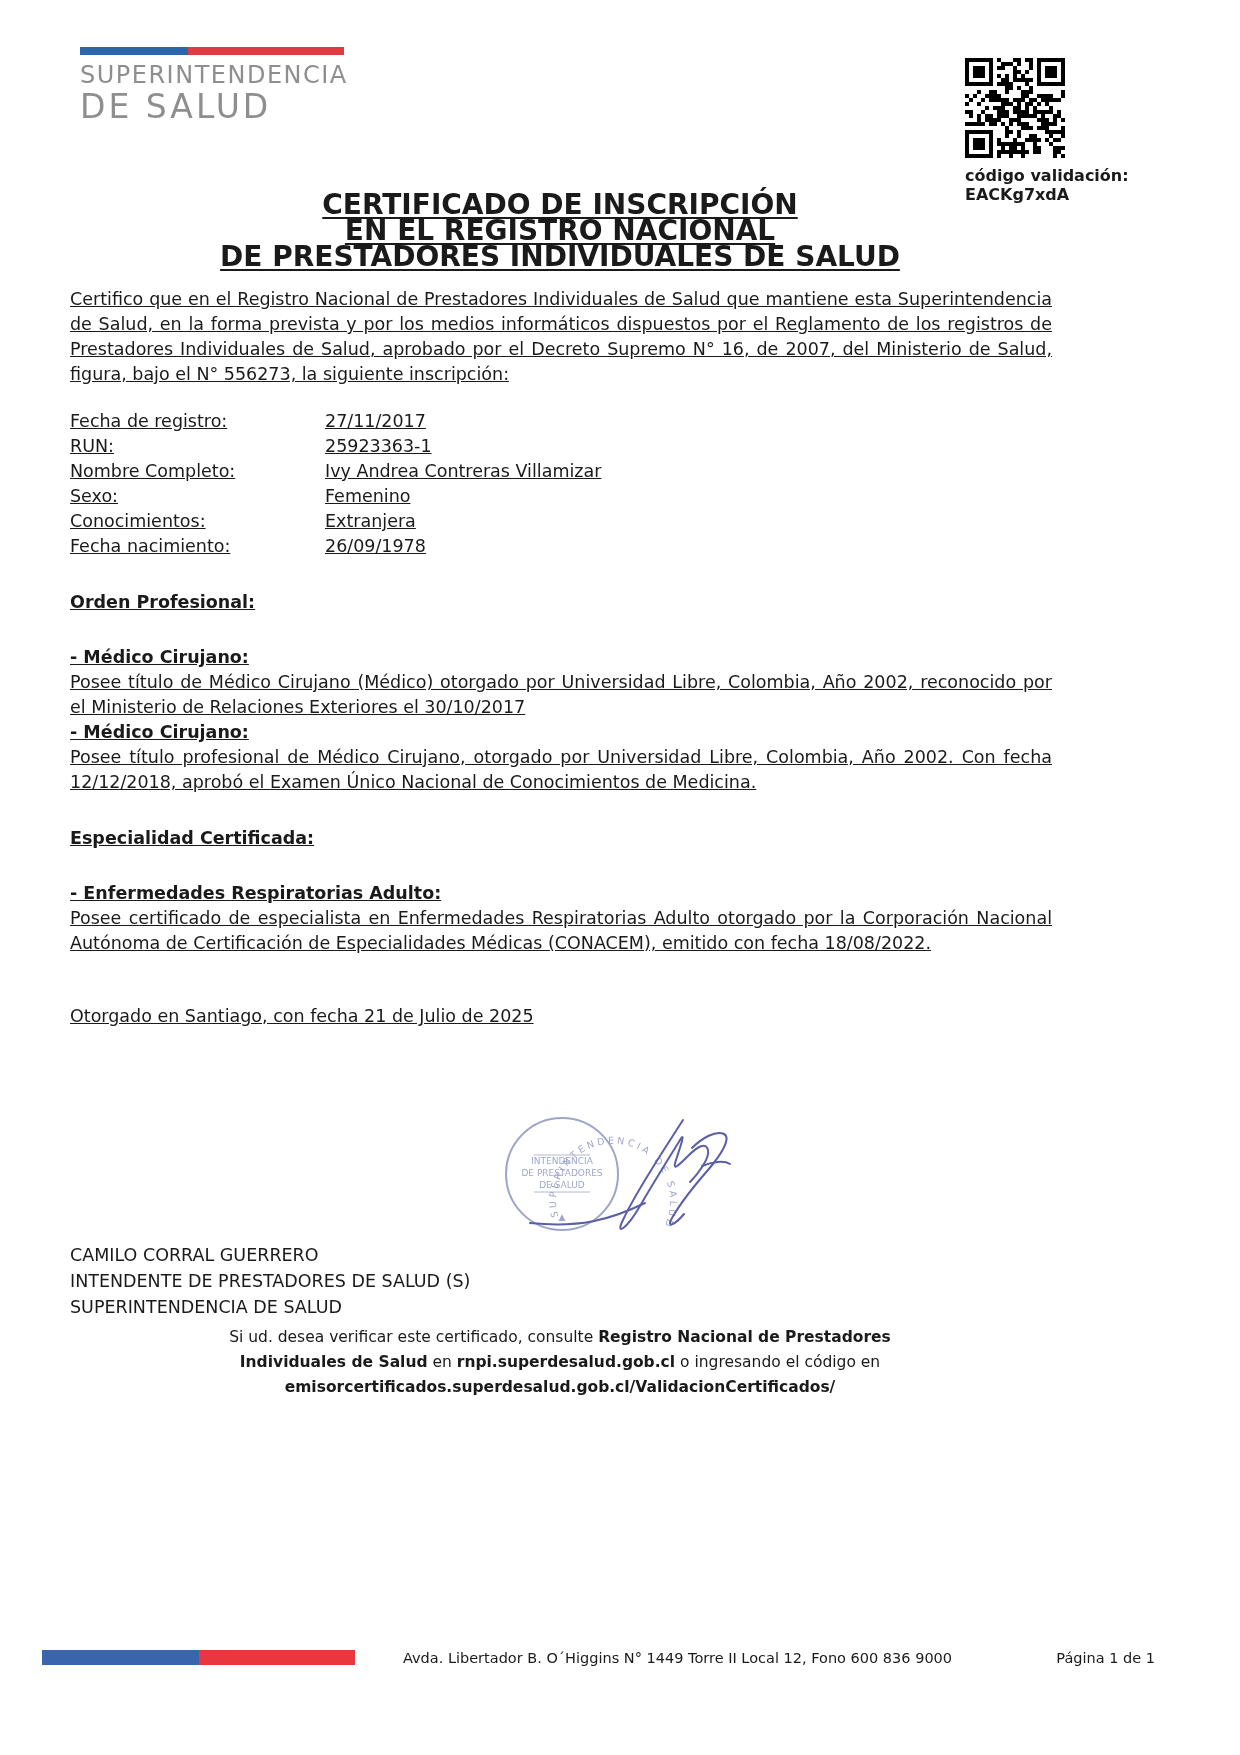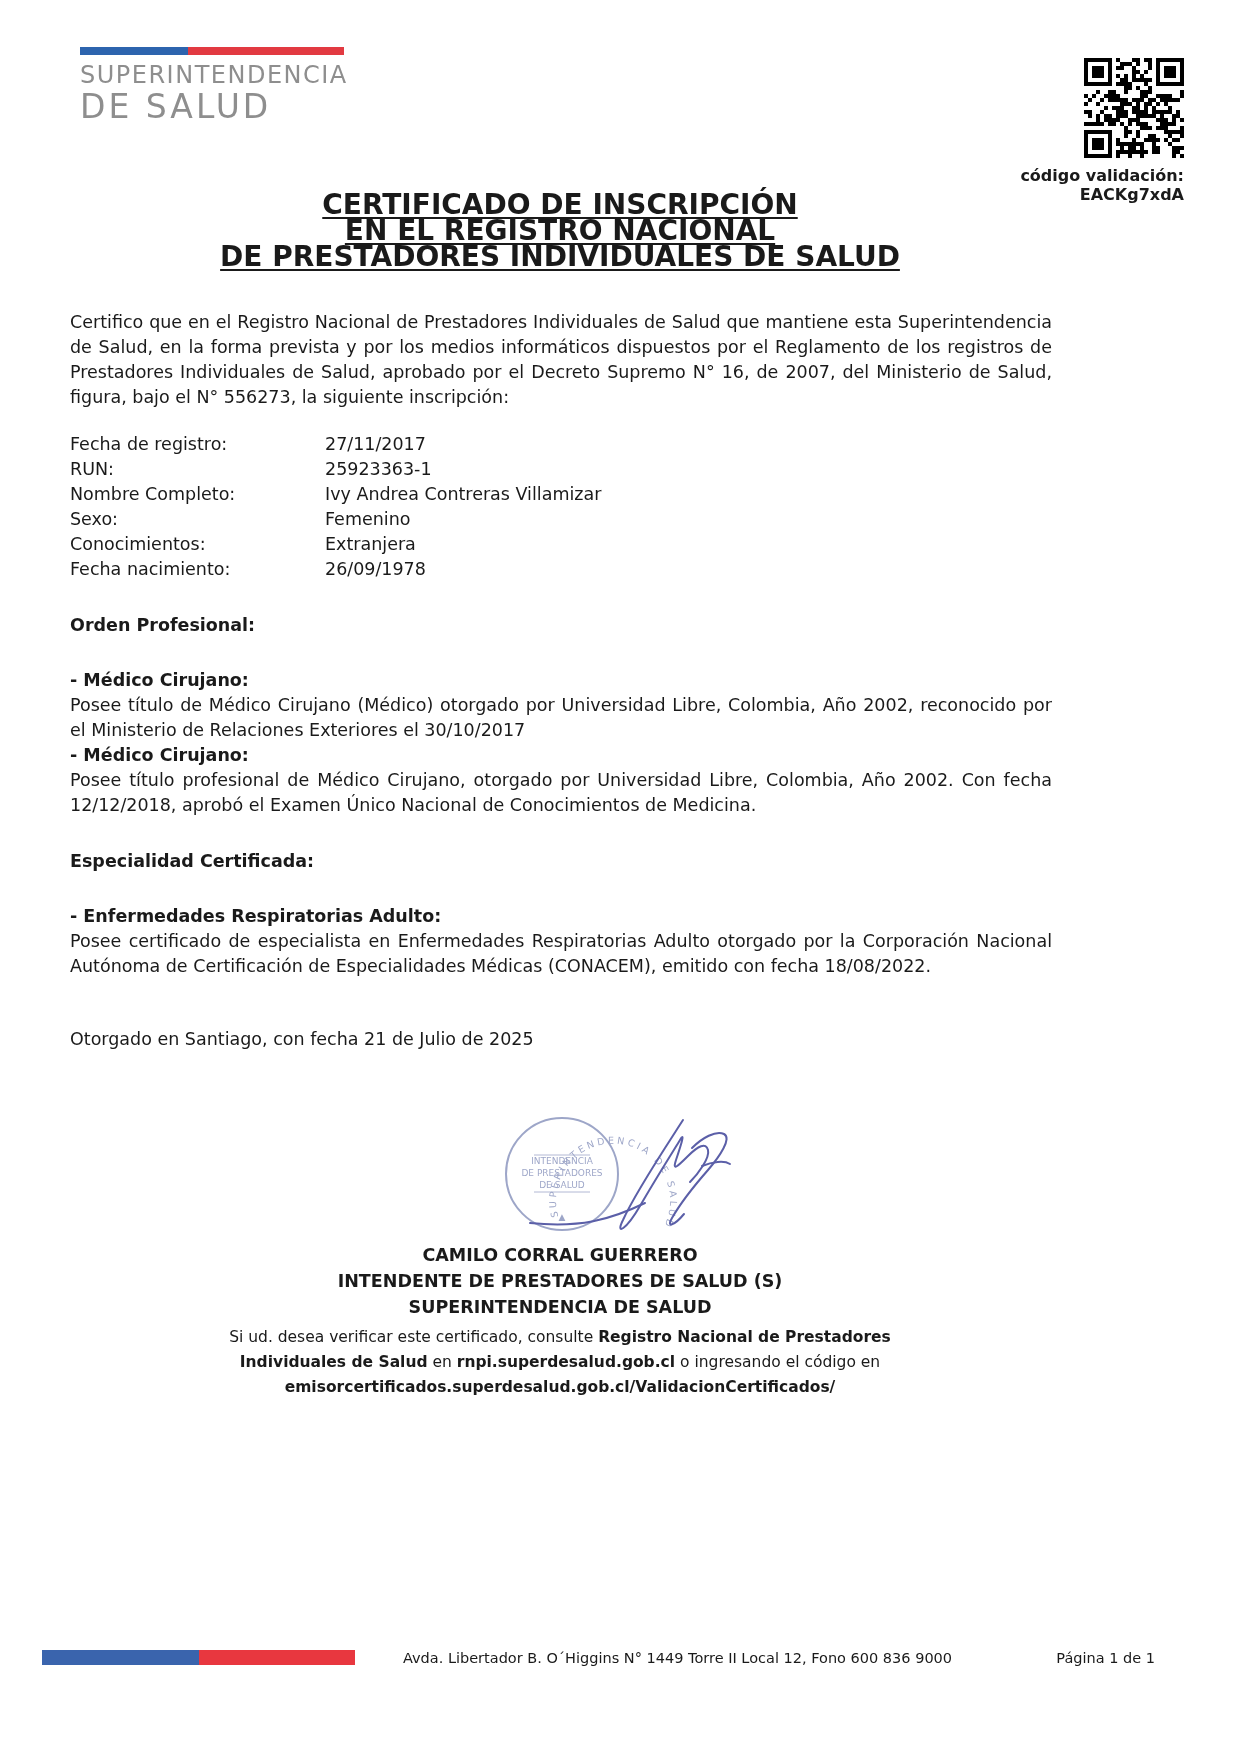--- a/index.html
+++ b/index.html
@@ -10,44 +10,44 @@
     color:#1a1a1a; overflow:hidden;padding-left:18px;
   }
   
   .logo { position:absolute; left:80px; top:47px; }
   .logo-bar { width:264px; height:8px; display:flex; }
   .logo-bar .b { width:41%; background:#2d64ae; }
   .logo-bar .r { width:59%; background:#e23a41; }
   .logo-l1 { margin-top:6px; font-size:24px; color:#8e8e8e; letter-spacing:1.5px; }
   .logo-l2 { font-size:33px; color:#8e8e8e; letter-spacing:3px; margin-top:-2px; }
   
-  .qrwrap { position:absolute; left:944px; top:58px; width:240px; text-align:right; }
+  .qrwrap { position:absolute; left:965px; top:58px; width:240px; text-align:left; }
   .qr { display:inline-block; width:100px; height:100px; }
   .valid-label { font-size:16px; font-weight:bold; margin-top:4px; }
   .valid-code { font-size:16px; font-weight:bold; }
   
   .title { position:absolute; left:70px; top:192px; width:980px; text-align:center;
            font-size:28px; font-weight:bold; line-height:26px; }
   .title span { text-decoration:underline; text-decoration-thickness:2px; text-underline-offset:3px; }
   
-  .content { position:absolute; left:70px; top:310px; width:982px; font-size:17.5px; line-height:25px; }
+  .content { position:absolute; left:70px; top:287px; width:982px; font-size:17.5px; line-height:25px;text-decoration:underline; }
   .para { text-align:justify; }
   .fields { margin-top:22px; }
   .frow { display:flex; }
   .flabel { width:255px; }
   .sect-head { font-weight:bold; margin-top:31px; }
   .entry-title { font-weight:bold; }
   .gap-lg { margin-top:30px; }
   .gap-sm { margin-top:0px; }
   .otorgado { margin-top:48px; }
   
   .sig-zone { position:absolute; left:440px; top:1108px; width:360px; height:135px; }
   
-  .sig-block { position:absolute; left:70px; top:1242px; width:980px; text-align:center;
-               font-size:17.5px; font-weight:bold; line-height:26px; }
+  .sig-block { position:absolute; left:70px; top:1242px; width:980px; text-align:left;
+               font-size:17.5px; font-weight:normal; line-height:26px; }
   
   .verify { position:absolute; left:215px; top:1325px; width:690px; text-align:center;
             font-size:15.5px; line-height:25px; }
   .verify b { font-weight:bold; }
   
   .footer-bar { position:absolute; left:42px; top:1650px; width:313px; height:15px; display:flex; }
   .footer-bar .b { width:50%; background:#3a64ad; }
   .footer-bar .r { width:50%; background:#e8373f; }
   .footer-address { position:absolute; left:355px; top:1650px; width:645px; text-align:center; font-size:14.5px; }
   .footer-page { position:absolute; right:85px; top:1650px; font-size:14.5px; }

